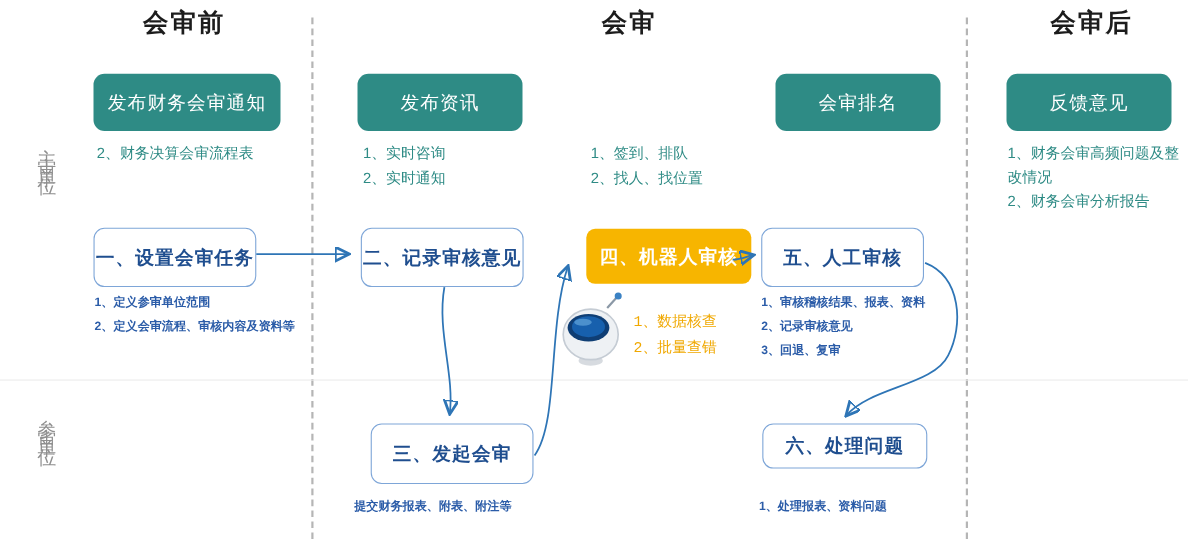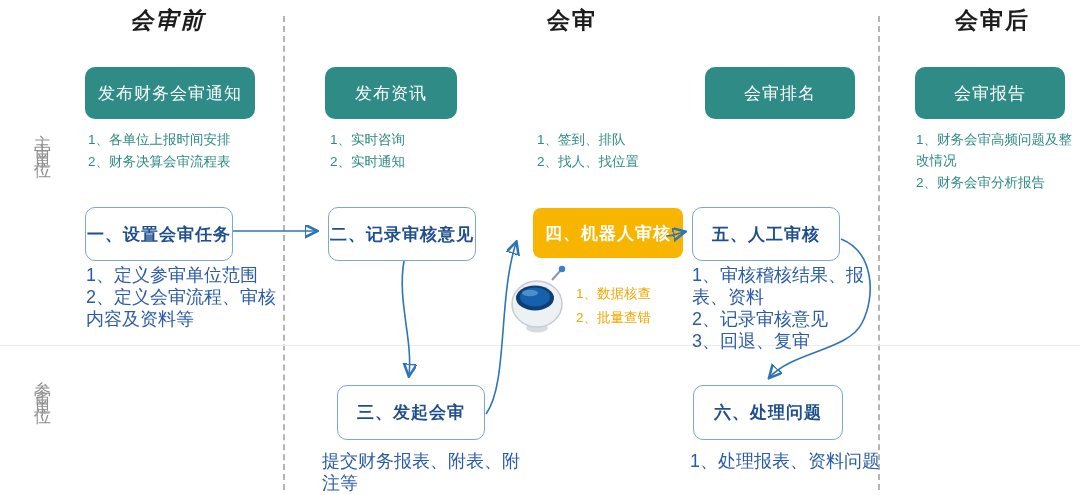--- a/index.html
+++ b/index.html
@@ -18,72 +18,71 @@
     background:var(--teal,#2E8B85);color:#ffffff;display:flex;align-items:center;justify-content:center;
     font-size:17px;letter-spacing:1px;}
   .feature-notes{position:absolute;top:129px;color:var(--teal,#2E8B85);font-size:13.5px;line-height:21px;}
   .feature-notes div{margin-bottom:1px;}
 
   .step-box{position:absolute;height:54px;background:#ffffff;border:1.5px solid var(--border_blue,#7EA6D8);
     border-radius:10px;display:flex;align-items:center;justify-content:center;
     color:var(--text_blue,#1F4E8F);font-size:17px;font-weight:700;letter-spacing:1px;box-sizing:border-box;}
   .step-box.orange{background:var(--orange,#F7B500);border:none;color:#ffffff;border-radius:8px;height:50px;}
 
-  .step-notes{position:absolute;color:var(--note_blue,#2B5CA8);font-size:18px;line-height:22px;}
-  .robot-notes{position:absolute;color:var(--note_orange,#F0A800);font-size:13.5px;line-height:24px;}
+  .step-notes{position:absolute;color:var(--note_blue,#2B5CA8);font-size:11px;line-height:22px;font-weight:bold;}
+  .robot-notes{position:absolute;color:var(--note_orange,#F0A800);font-size:13.5px;line-height:24px;font-family:Liberation Mono, monospace;}
 
   .arrow-layer{position:absolute;left:0;top:0;width:1080px;height:495px;pointer-events:none;}
   .arrow-layer path{stroke:var(--arrow_blue,#2E75B6);stroke-width:1.6;fill:none;}
 
   .robot{position:absolute;left:506px;top:264px;width:64px;height:72px;}
 </style>
 </head>
 <body>
 
 <div id="canvas">
 
-  <div class="phase-title" style="left:130px;font-style:italic;">会审前</div>
+  <div class="phase-title" style="left:130px;">会审前</div>
   <div class="phase-title" style="left:547px;">会审</div>
   <div class="phase-title" style="left:955px;">会审后</div>
 
   <div class="vdash" style="left:283px;"></div>
   <div class="vdash" style="left:878px;"></div>
   <div class="hfaint"></div>
 
   <div class="lane-label" style="left:31px;top:121px;">主审单位</div>
   <div class="lane-label" style="left:31px;top:367px;">参审单位</div>
 
   <div class="feature-box" style="left:85px;width:170px;text-align:right;">发布财务会审通知</div>
-  <div class="feature-box" style="left:325px;width:132px;">发布资讯</div>
+  <div class="feature-box" style="left:325px;width:150px;">发布资讯</div>
   <div class="feature-box" style="left:705px;width:150px;">会审排名</div>
-  <div class="feature-box" style="left:915px;width:150px;">会审报告</div>
+  <div class="feature-box" style="left:915px;width:150px;">反馈意见</div>
 
   <div class="feature-notes" style="left:88px;width:192px;">
-    <div>1、各单位上报时间安排</div>
     <div>2、财务决算会审流程表</div>
   </div>
   <div class="feature-notes" style="left:330px;width:165px;">
     <div>1、实时咨询</div>
     <div>2、实时通知</div>
   </div>
   <div class="feature-notes" style="left:537px;width:175px;">
     <div>1、签到、排队</div>
     <div>2、找人、找位置</div>
   </div>
   <div class="feature-notes" style="left:916px;width:158px;">
     <div>1、财务会审高频问题及整改情况</div>
     <div>2、财务会审分析报告</div>
   </div>
 
   <div class="step-box" style="left:85px;top:207px;width:148px;">一、设置会审任务</div>
   <div class="step-box" style="left:328px;top:207px;width:148px;">二、记录审核意见</div>
   <div class="step-box orange" style="left:515px;top:208px;width:150px;margin-left:18px;">四、机器人审核</div>
   <div class="step-box" style="left:692px;top:207px;width:148px;">五、人工审核</div>
   <div class="step-box" style="left:337px;top:385px;width:148px;height:55px;">三、发起会审</div>
-  <div class="step-box" style="left:693px;top:385px;width:150px;height:55px;">六、处理问题</div>
+  <div class="step-box" style="left:693px;top:385px;width:150px;height:41px;">六、处理问题</div>
 
   <div class="step-notes" style="left:86px;top:264px;width:192px;">
     <div>1、定义参审单位范围</div>
     <div>2、定义会审流程、审核内容及资料等</div>
   </div>
   <div class="step-notes" style="left:692px;top:264px;width:178px;">
     <div>1、审核稽核结果、报表、资料</div>
     <div>2、记录审核意见</div>
     <div>3、回退、复审</div>
   </div>

